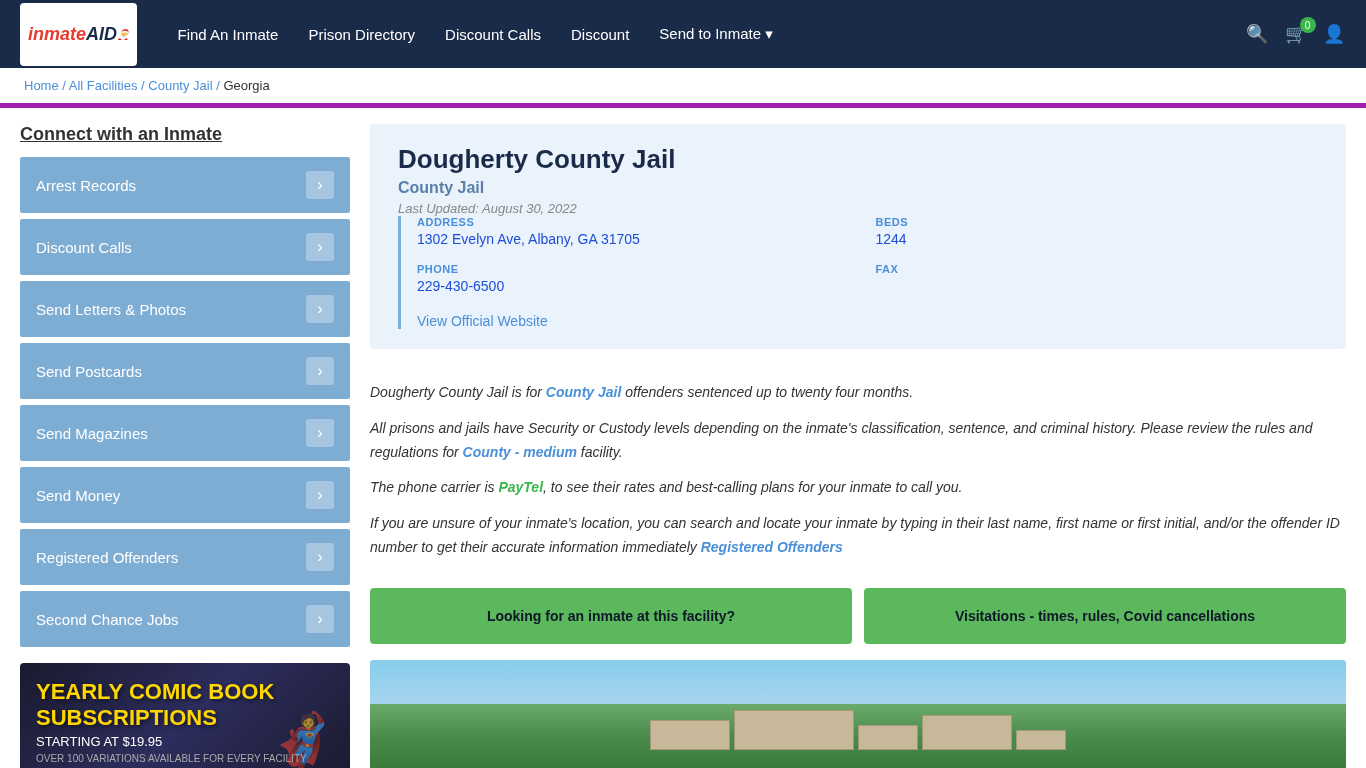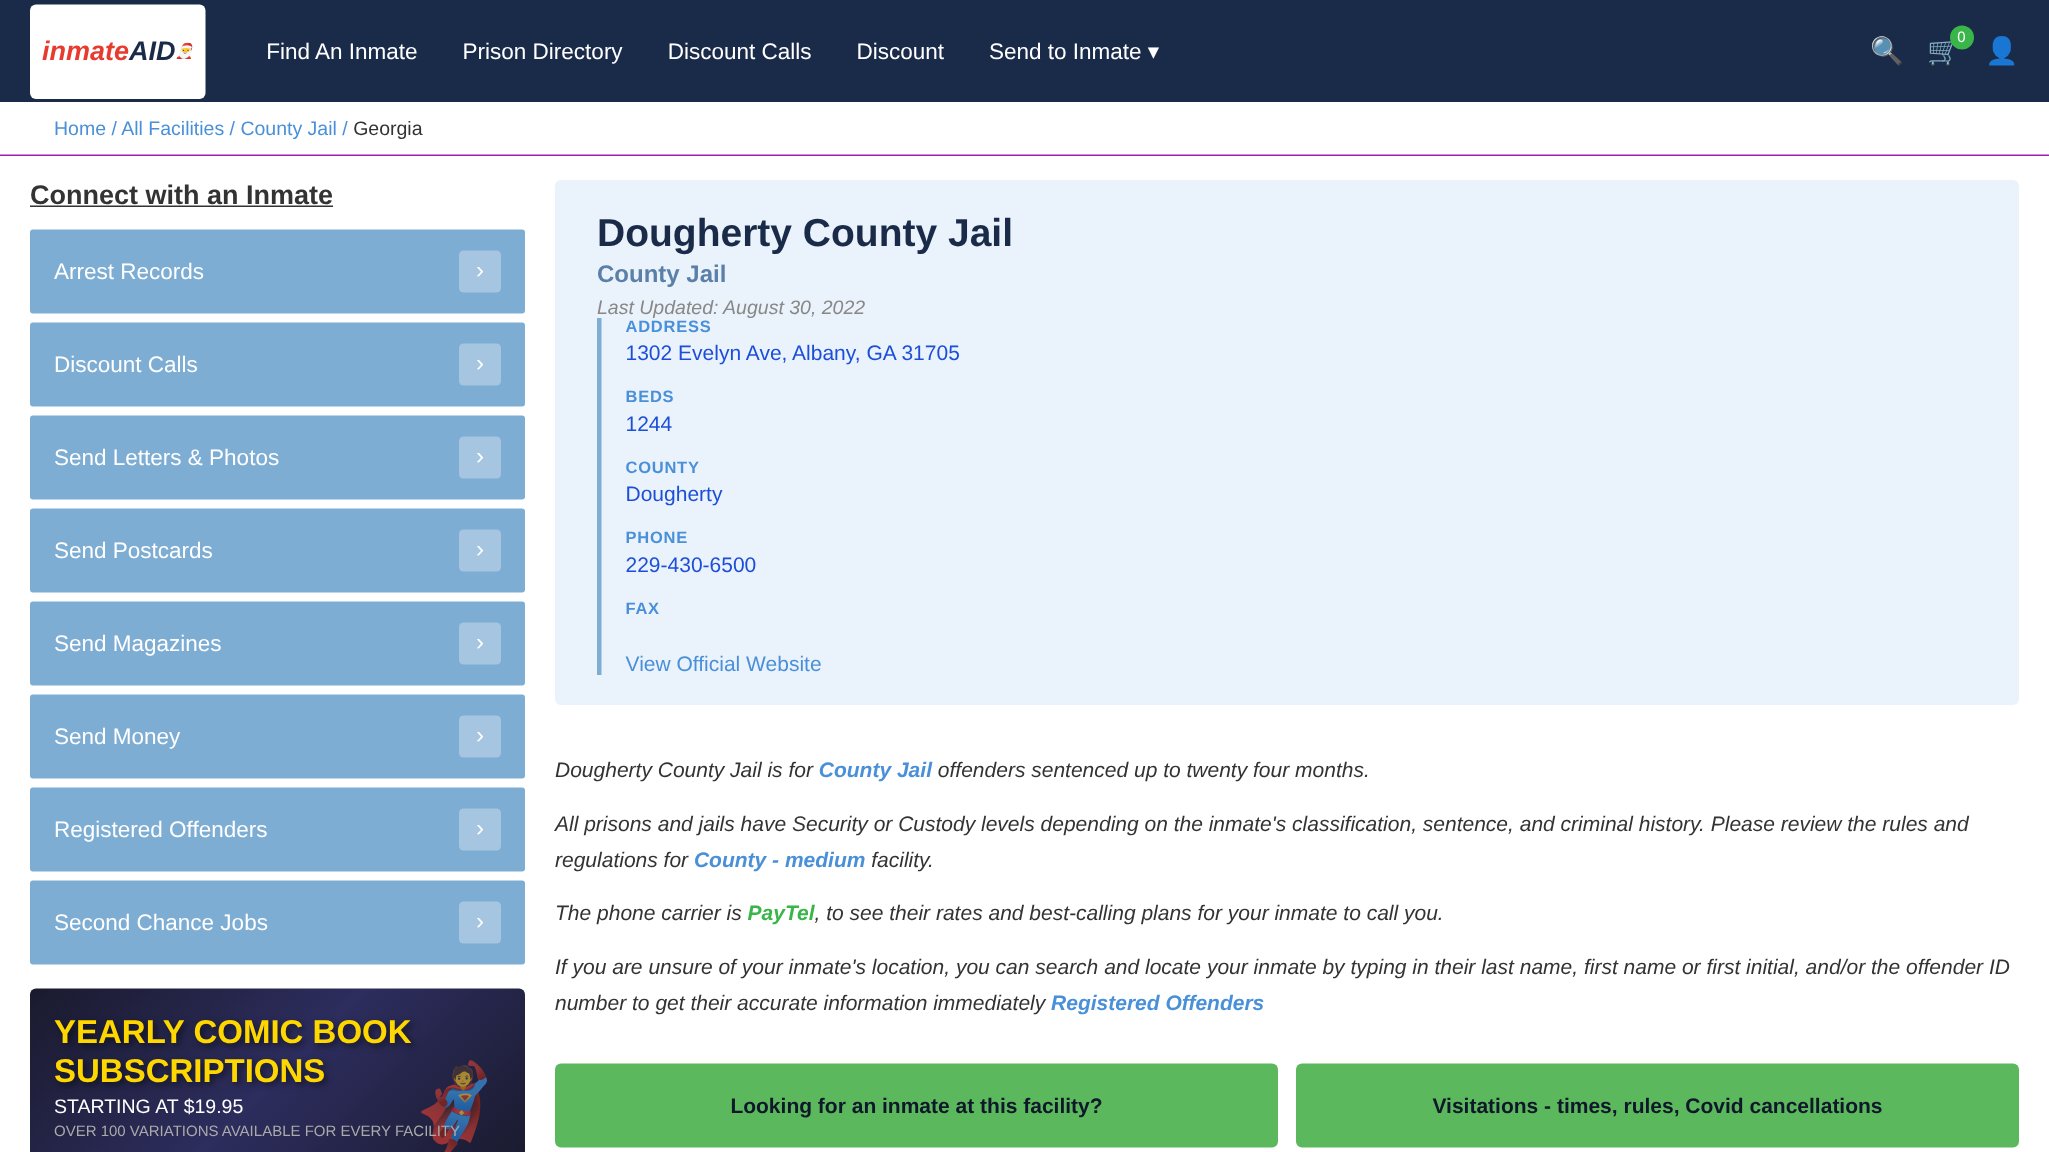--- a/index.html
+++ b/index.html
@@ -66,23 +66,23 @@
       width: 16px;
       height: 16px;
       font-size: 10px;
       display: flex;
       align-items: center;
       justify-content: center;
     }
 
     
     .breadcrumb-bar {
-      padding: 10px 36px;
+      padding: 10px 24px;
       background: #fff;
-      border-bottom: 1px solid #a21caf;
+      border-bottom: 5px solid #a21caf;
     }
     .breadcrumb {
       font-size: 13px;
       color: #4a90d9;
     }
     .breadcrumb a {
       color: #4a90d9;
       text-decoration: none;
     }
     .breadcrumb span { color: #333; }
@@ -202,21 +202,21 @@
       color: #888;
       font-style: italic;
     }
     .facility-details {
       border-left: 3px solid #7eadd4;
       padding-left: 16px;
       margin-bottom: 0;
     }
     .details-grid {
       display: grid;
-      grid-template-columns: 1fr;
+      grid-template-columns: 1fr 1fr;
       gap: 16px;
     }
     .detail-group { }
     .detail-label {
       font-size: 11px;
       color: #4a90d9;
       font-weight: bold;
       text-transform: uppercase;
       letter-spacing: 0.5px;
       margin-bottom: 3px;
@@ -378,24 +378,20 @@
         <div class="details-grid">
           <div class="detail-group">
             <div class="detail-label">ADDRESS</div>
             <div class="detail-value">1302 Evelyn Ave, Albany, GA 31705</div>
           </div>
           <div class="detail-group">
             <div class="detail-label">BEDS</div>
             <div class="detail-value">1244</div>
           </div>
           <div class="detail-group">
-            <div class="detail-label">COUNTY</div>
-            <div class="detail-value">Dougherty</div>
-          </div>
-          <div class="detail-group">
             <div class="detail-label">PHONE</div>
             <div class="detail-value">229-430-6500</div>
           </div>
           <div class="detail-group">
             <div class="detail-label">FAX</div>
           </div>
           <div class="detail-group">
             <div class="detail-label"></div>
             <a class="detail-link" href="#">View Official Website</a>
           </div>

